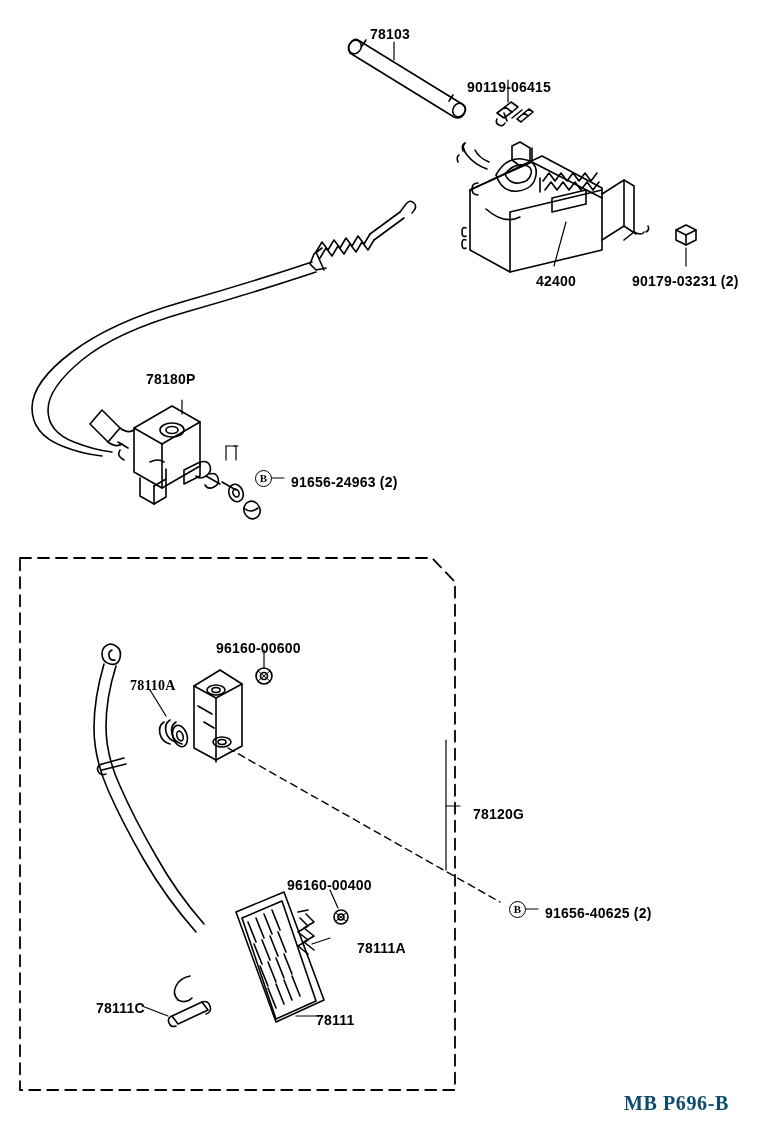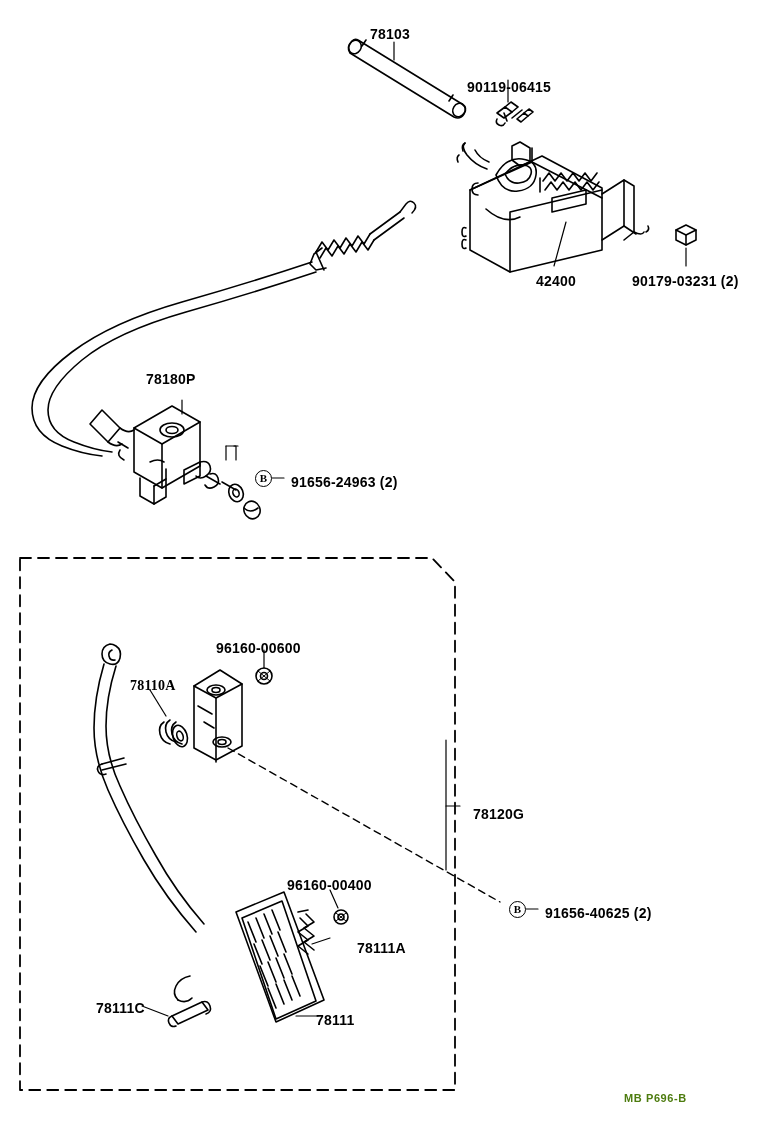--- a/index.html
+++ b/index.html
@@ -26,24 +26,24 @@
     position: absolute;
     font-family: "Liberation Sans", sans-serif;
     font-size: 14px;
     font-weight: bold;
     color: #000000;
     white-space: nowrap;
     letter-spacing: 0.2px;
   }
   .footer-code {
     position: absolute;
-    font-family: Liberation Sans, sans-serif;
-    font-size: 11px;
+    font-family: Liberation Serif, serif;
+    font-size: 20px;
     font-weight: bold;
-    color: #4d7c0f;
+    color: #0c4a6e;
     white-space: nowrap;
     letter-spacing: 0.6px;
   }
   .bcircle {
     position: absolute;
     width: 15px;
     height: 15px;
     border: 1.6px solid #000;
     border-radius: 50%;
     font-family: "Liberation Serif", serif;

